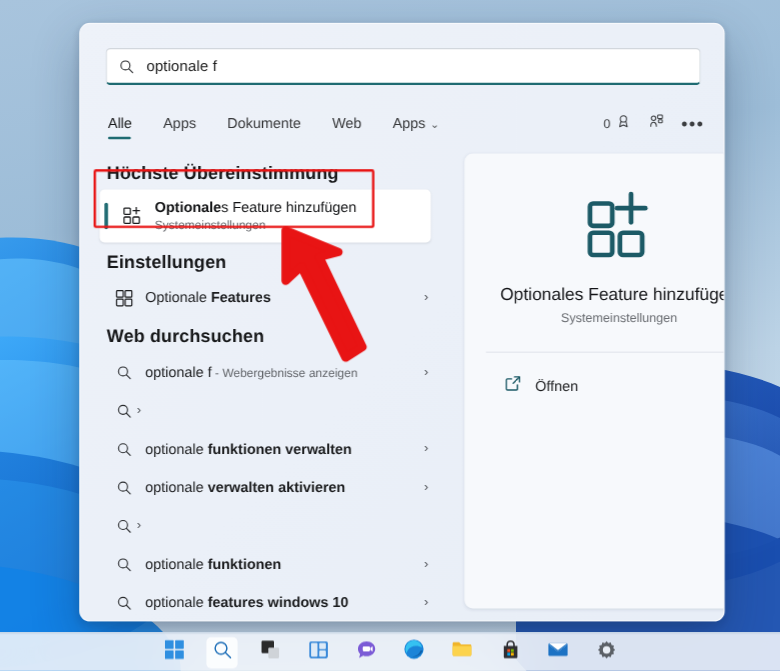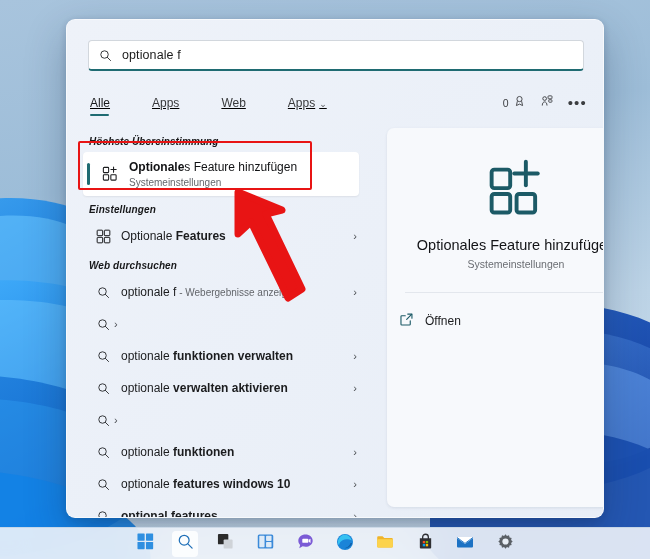--- a/index.html
+++ b/index.html
@@ -69,21 +69,21 @@
     font-size: 12.5px;
     color: #1b1b1b;
     letter-spacing: 0.1px;
     white-space: nowrap;
   }
 
   
   #tabbar {
     position: absolute; left: 21px; top: 73px; right: 16px; height: 33px;
   }
-  #tabs { display: flex; align-items: flex-start; gap: 16px; text-decoration: underline; }
+  #tabs { display: flex; align-items: flex-start; gap: 0px; }
   .tab {
     position: relative;
     font-size: 12px;
     color: #38393b;
     padding: 3px 13px 10px 13px;
     cursor: default;
     white-space: nowrap;
   }
   .tab:first-child { padding-left: 2px; }
   .tab.active { color: #18191a; }
@@ -109,26 +109,25 @@
   
   #results-col {
     position: absolute; left: 0; top: 108px; width: 306px; bottom: 0;
     overflow: hidden;
   }
   #preview-col {
     position: absolute; left: 312px; top: 108px; right: 0; bottom: 0;
   }
 
   .section-head {
-    font-size: 10px;
+    font-size: 15px;
     font-weight: bold;
     color: #17181a;
     padding: 8px 0 5px 22px;
     letter-spacing: 0.1px;
-    font-style: italic;
   }
 
   
   .res-row {
     position: relative;
     display: flex;
     align-items: center;
     height: 32px;
     margin: 0 10px 0 16px;
     padding-left: 9px;
@@ -229,21 +228,21 @@
     margin-top: 5px;
     font-size: 10.5px;
     color: #6a6d72;
     text-align: center;
   }
   #preview-divider {
     margin: 22px 18px 0 18px;
     height: 1px;
     background: #e3e7ed;
   }
-  #preview-actions { margin-top: 14px; padding-left: 12px; }
+  #preview-actions { margin-top: 14px; padding-left: 33px; }
   .pv-action {
     display: flex; align-items: center; gap: 11px;
     height: 28px; cursor: default;
   }
   .pv-action .pv-label { font-size: 12px; color: #1b1c1e; }
 
   
   #taskbar {
     position: absolute;
     left: 0; bottom: 0;
@@ -327,20 +326,23 @@
 
       <div id="tabbar">
         <div id="tabs">
           <div class="tab active">
             <span>Alle</span>
           </div>
           <div class="tab">
             <span>Apps</span>
           </div>
           <div class="tab">
+            <span>Dokumente</span>
+          </div>
+          <div class="tab">
             <span>Web</span>
           </div>
           <div class="tab">
             <span>Apps</span><span class="chev">⌄</span>
           </div>
         </div>
 
         <div id="tab-actions">
           <div class="count-badge act-btn">
             <span class="num">0</span>

